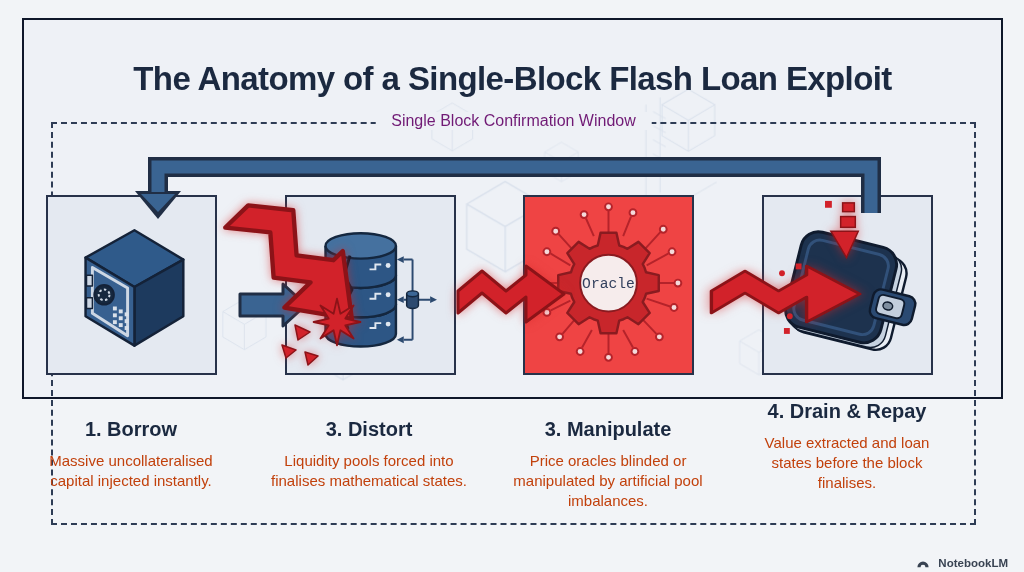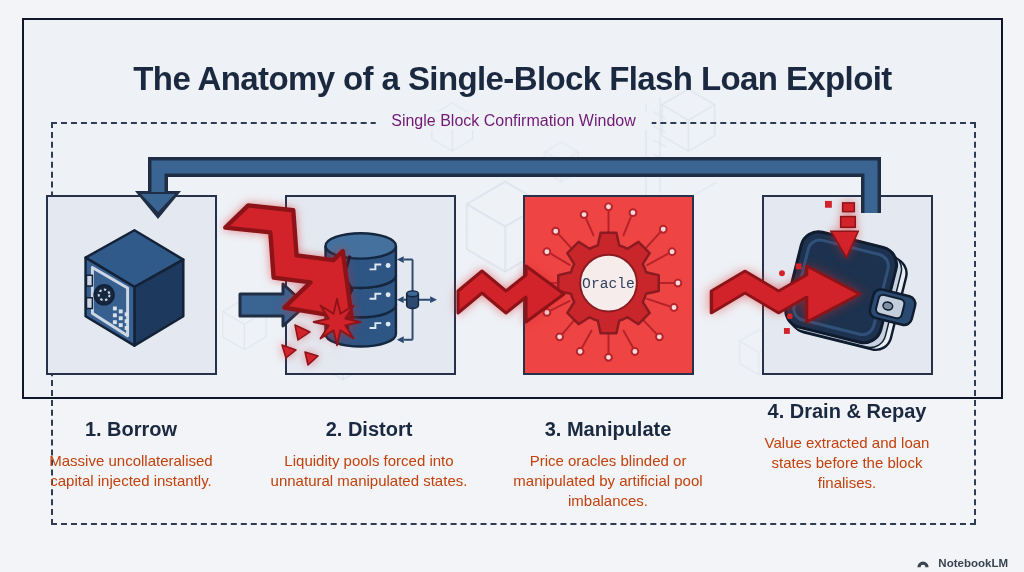--- a/index.html
+++ b/index.html
@@ -218,22 +218,22 @@
     <polygon class="glow" transform="translate(452,272)" points="6,19 30,-1 54,19 74,3 74,-6 112,22 74,50 74,25 54,41 30,21 6,41" fill="#d2222a" stroke="#8c1318" stroke-width="3" stroke-linejoin="round"></polygon>
 
     <polygon class="glow" transform="translate(703,272) scale(1.4,1)" points="6,19 30,-1 54,19 74,3 74,-6 112,22 74,50 74,25 54,41 30,21 6,41" fill="#d2222a" stroke="#8c1318" stroke-width="2.4" stroke-linejoin="round"></polygon>
   </svg>
 
   <div class="step col-1">
     <p class="step-title">1. Borrow</p>
     <p class="step-desc">Massive uncollateralised capital injected instantly.</p>
   </div>
   <div class="step col-2">
-    <p class="step-title">2. Distort</p>
-    <p class="step-desc">Liquidity pools forced into unnatural manipulated states.</p>
+    <p class="step-title">3. Distort</p>
+    <p class="step-desc">Liquidity pools forced into finalises mathematical states.</p>
   </div>
   <div class="step col-3">
     <p class="step-title">3. Manipulate</p>
     <p class="step-desc">Price oracles blinded or manipulated by artificial pool imbalances.</p>
   </div>
   <div class="step col-4">
     <p class="step-title">4. Drain &amp; Repay</p>
     <p class="step-desc">Value extracted and loan states before the block finalises.</p>
   </div>
 

